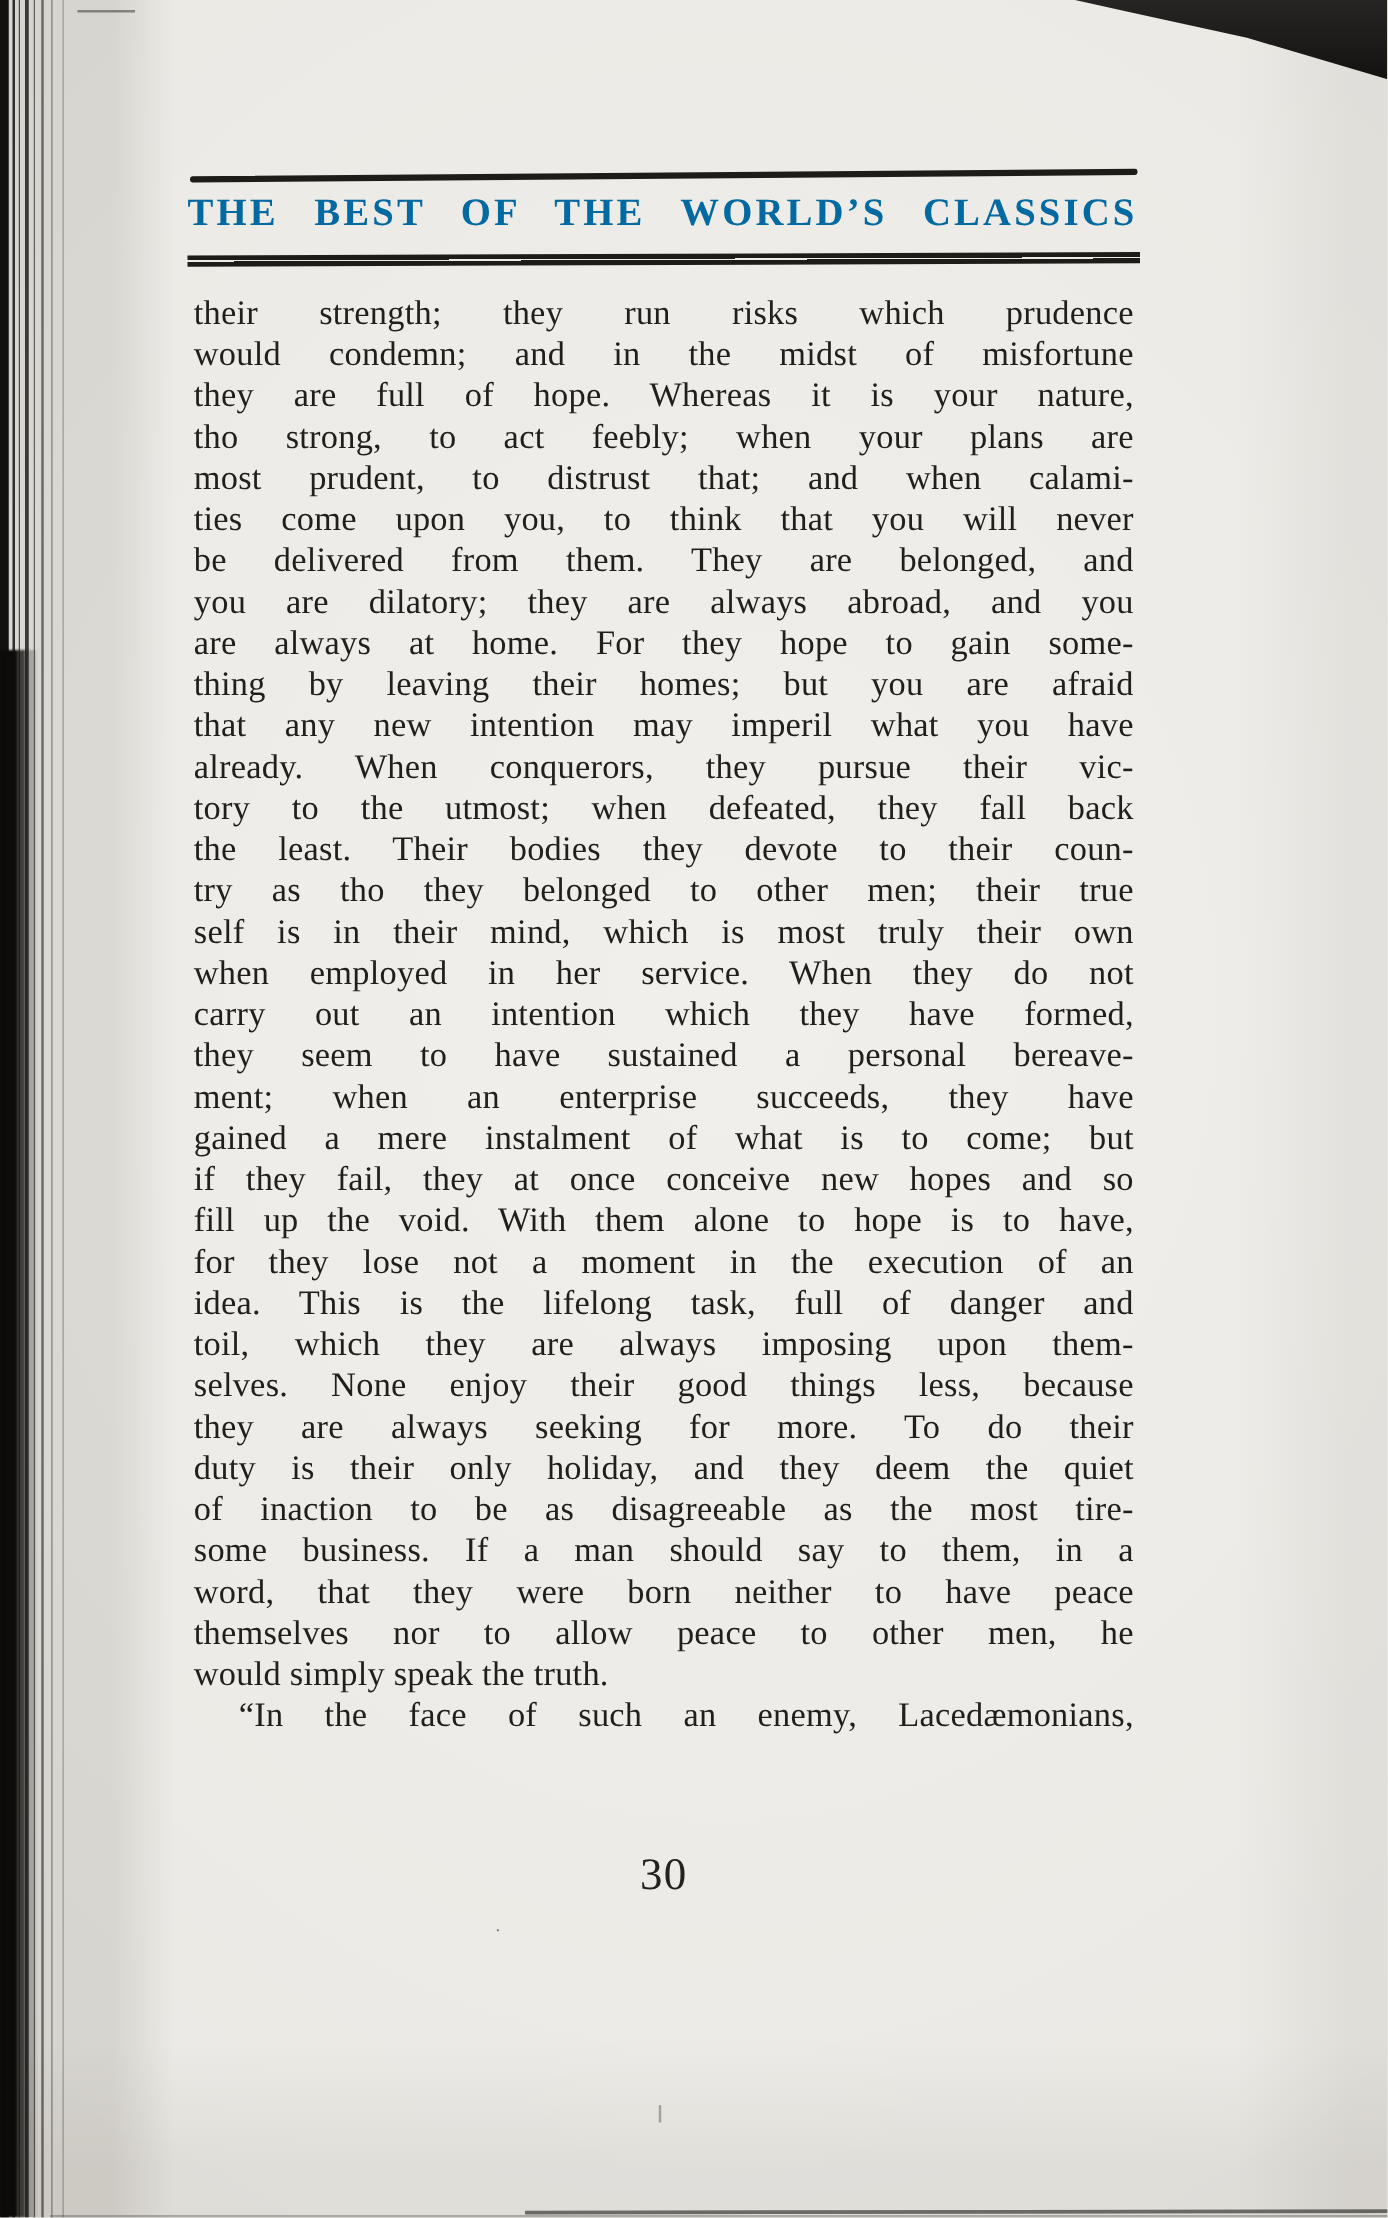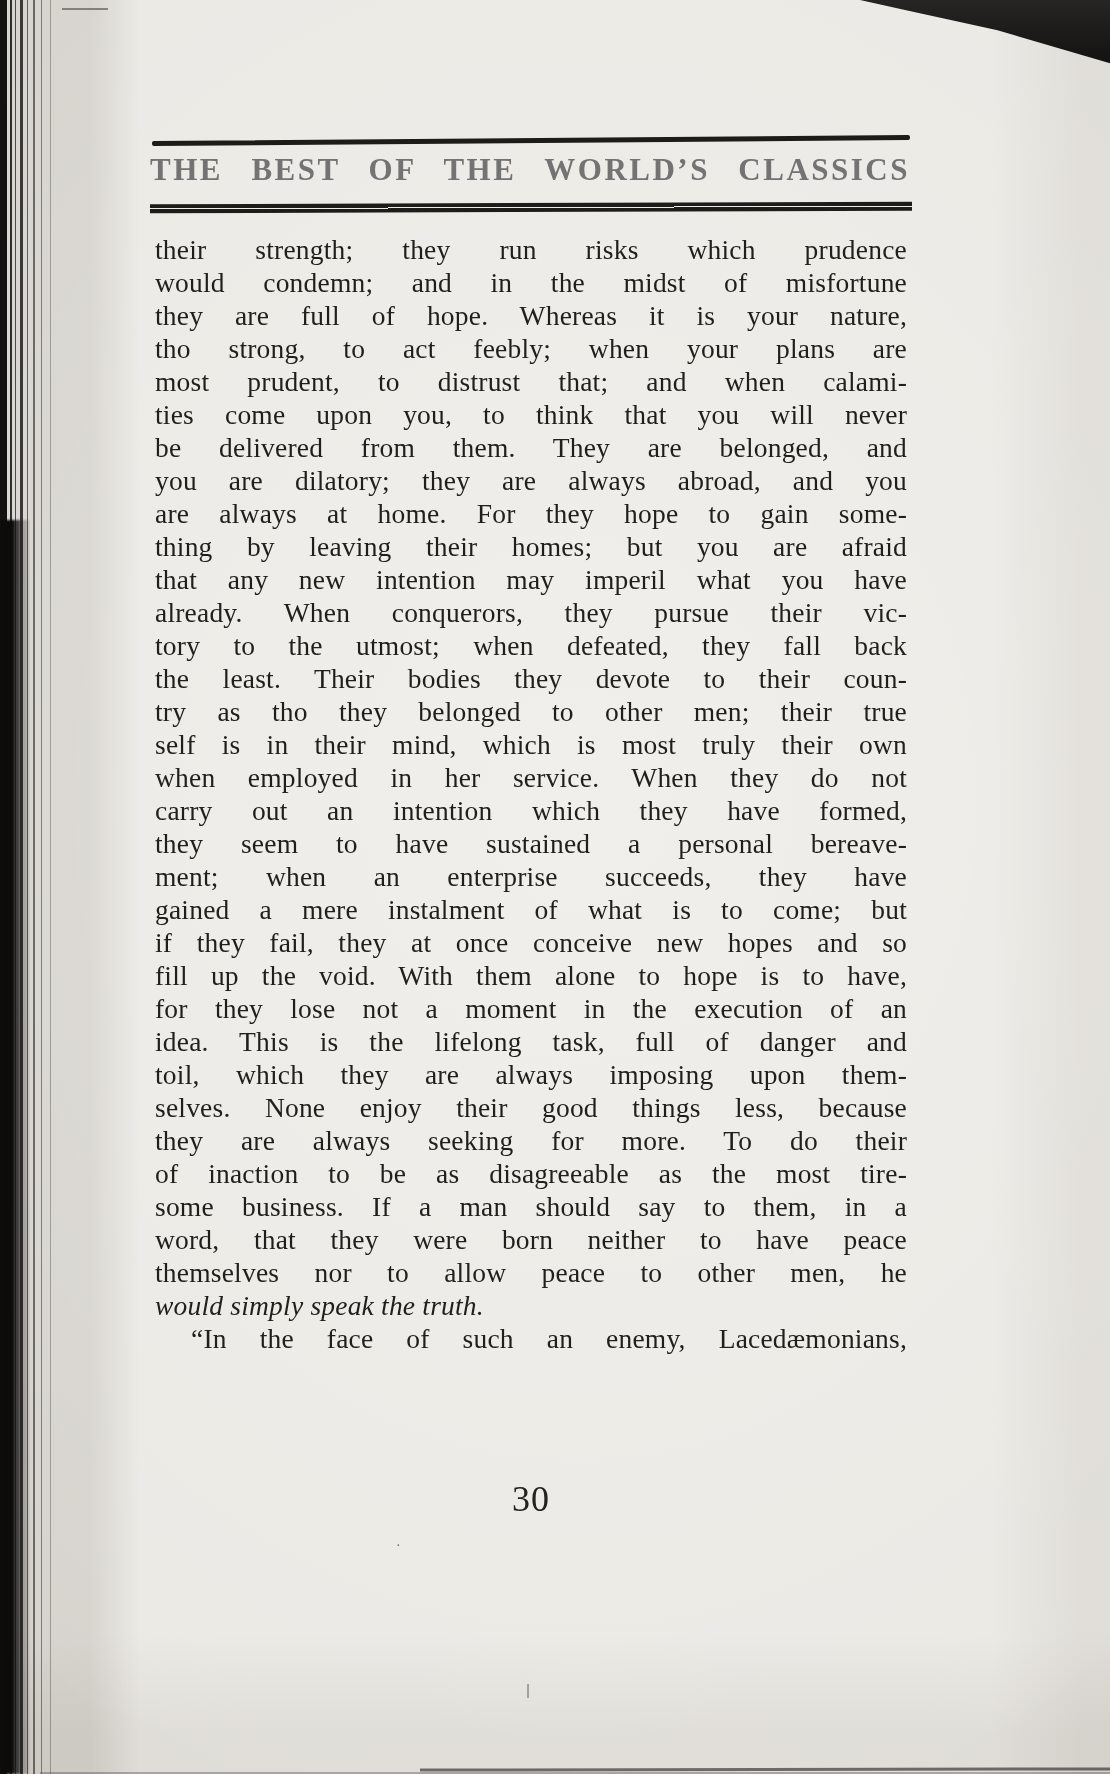--- a/index.html
+++ b/index.html
@@ -46,39 +46,39 @@
     background: #1d1c19; transform: rotate(-0.45deg);
     border-radius: 2px;
   }
   .rule-bottom {
     position: absolute; left: 150px; top: 203px; width: 762px; height: 9px;
     background: linear-gradient(180deg, #1d1c19 0 4px, rgba(0,0,0,0) 4px 5px, #1d1c19 5px 9px);
     transform: rotate(-0.2deg);
   }
   .running-head {
     position: absolute; left: 150px; top: 152px; width: 760px;
-    font-size: 31px; font-weight: bold; color: #737373;
+    font-size: 31px; font-weight: bold; color: #0369a1;
     letter-spacing: 2.5px; word-spacing: 9px;
     text-align: justify; text-align-last: justify;
     white-space: nowrap;
   }
   
   .page-text {
     position: absolute; left: 155px; top: 233px; width: 752px;
     color: #201f1b;
   }
   .line {
     height: 33px; line-height: 33px;
     font-size: 27.5px;
     letter-spacing: 0.2px;
     text-align: justify; text-align-last: justify;
     white-space: nowrap;
     overflow: visible;
   }
-  .line.end { text-align-last: left; font-style: italic; }
+  .line.end { text-align-last: left; }
   .line.indent { text-indent: 36px; }
   .page-number {
     position: absolute; left: 155px; top: 1478px; width: 752px;
     text-align: center; font-size: 36px; color: #23221e;
     letter-spacing: 1px;
   }
   
   .speck1 { position: absolute; left: 396px; top: 1541px; width: 6px; height: 9px;
     color: #3a3934; font-size: 14px; line-height: 9px; opacity: .7; }
   .speck2 { position: absolute; left: 527px; top: 1684px; width: 2px; height: 14px;
@@ -138,20 +138,21 @@
   <div class="line">they seem to have sustained a personal bereave-</div>
   <div class="line">ment; when an enterprise succeeds, they have</div>
   <div class="line">gained a mere instalment of what is to come; but</div>
   <div class="line">if they fail, they at once conceive new hopes and so</div>
   <div class="line">fill up the void. With them alone to hope is to have,</div>
   <div class="line">for they lose not a moment in the execution of an</div>
   <div class="line">idea. This is the lifelong task, full of danger and</div>
   <div class="line">toil, which they are always imposing upon them-</div>
   <div class="line">selves. None enjoy their good things less, because</div>
   <div class="line">they are always seeking for more. To do their</div>
+  <div class="line">duty is their only holiday, and they deem the quiet</div>
   <div class="line">of inaction to be as disagreeable as the most tire-</div>
   <div class="line">some business. If a man should say to them, in a</div>
   <div class="line">word, that they were born neither to have peace</div>
   <div class="line">themselves nor to allow peace to other men, he</div>
   <div class="line end">would simply speak the truth.</div>
   <div class="line indent">“In the face of such an enemy, Lacedæmonians,</div>
 </div>
 
 <div class="page-number">30</div>
 

